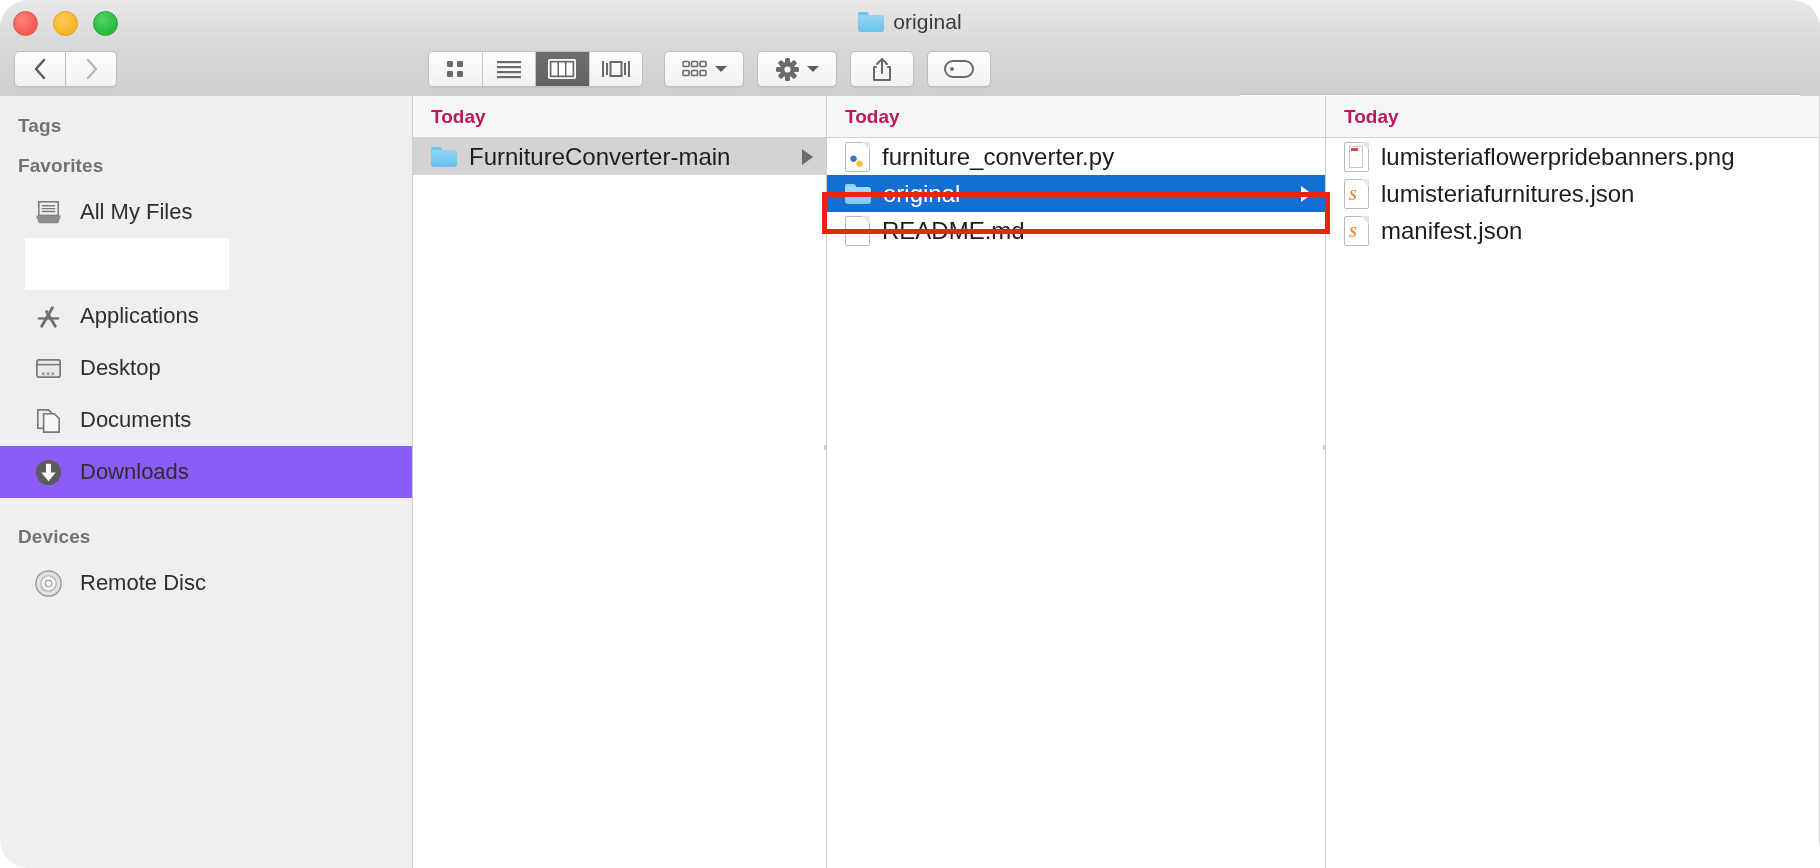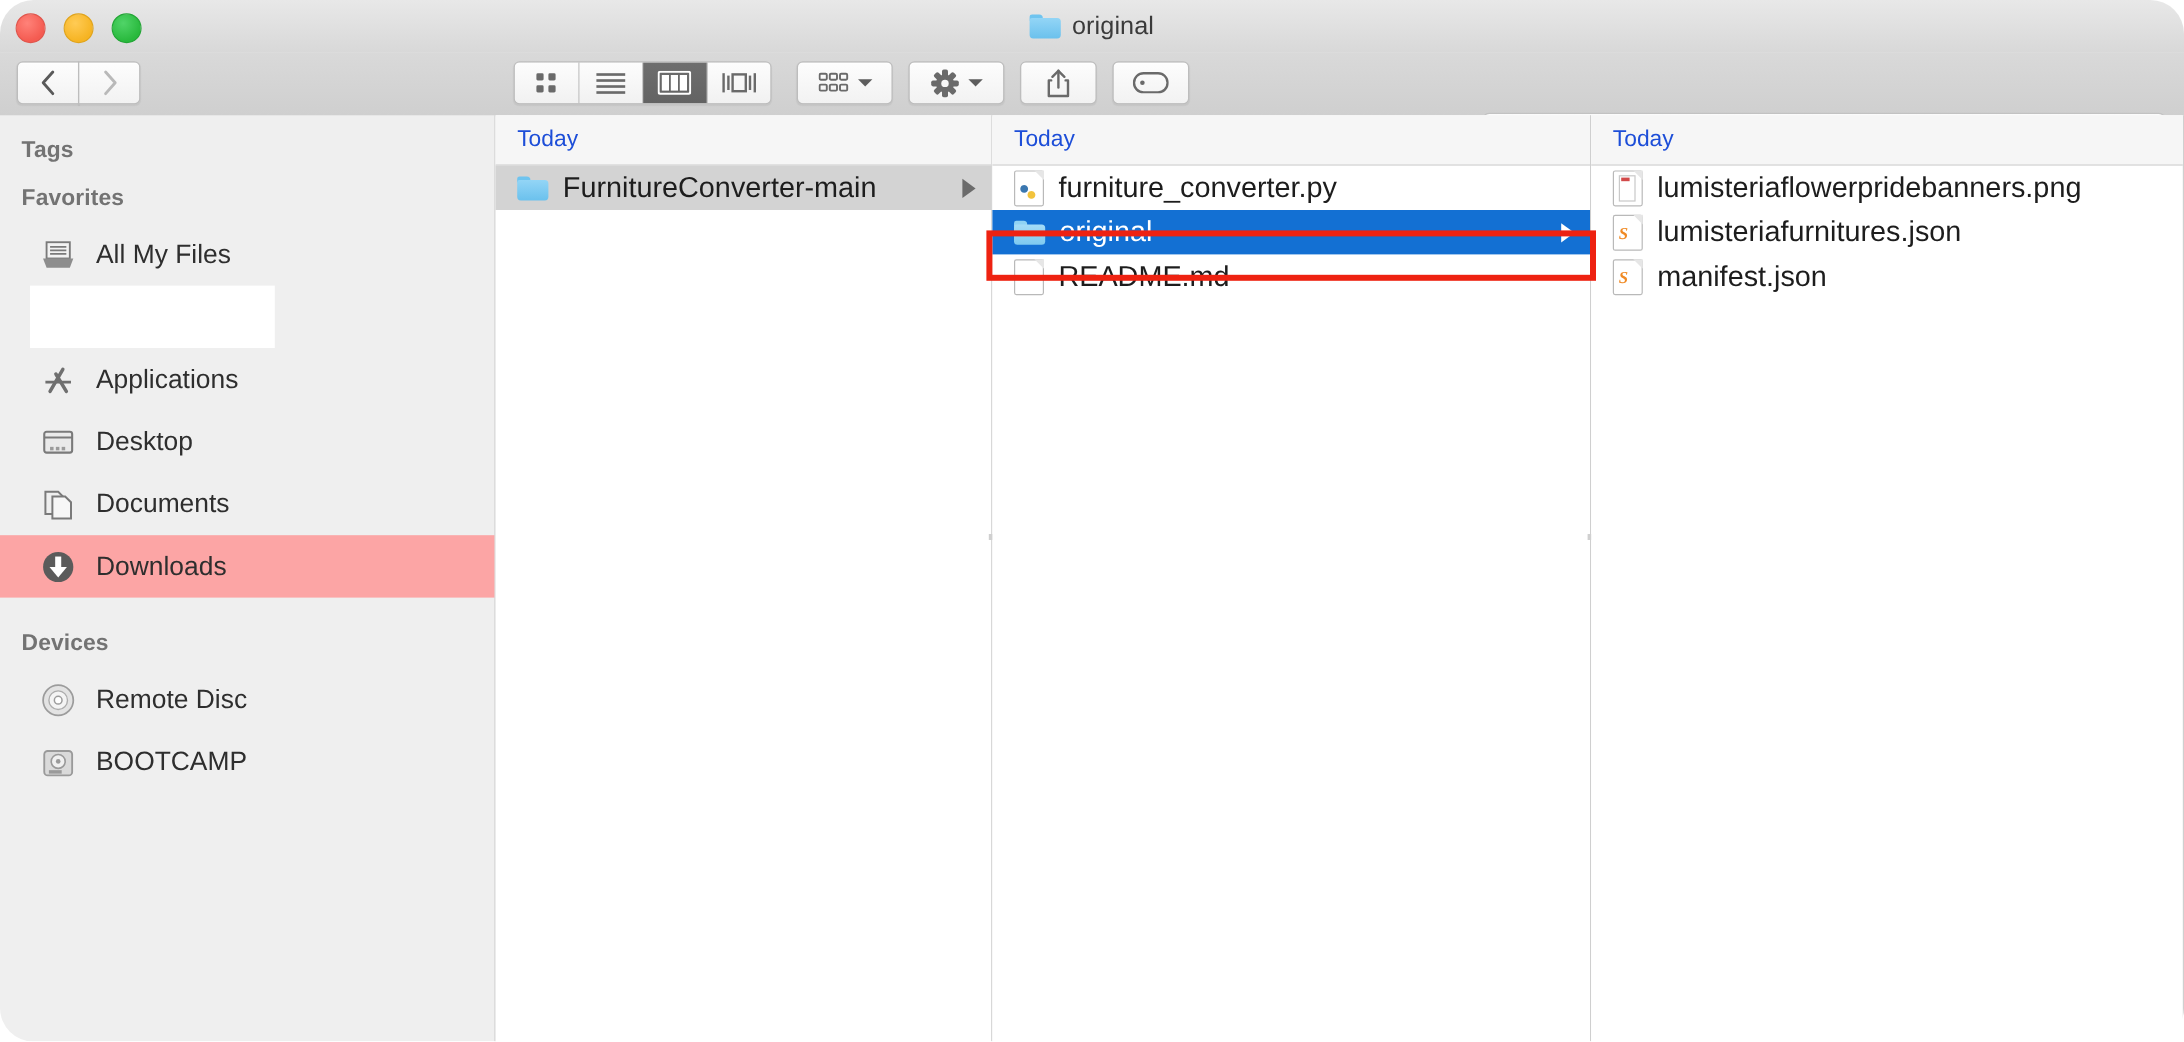--- a/index.html
+++ b/index.html
@@ -127,42 +127,42 @@
     flex: 0 0 auto;
   }
   .sb-head {
     font-size: 19px; color: #737373; font-weight: bold;
     padding: 9px 0 9px 18px; letter-spacing: .1px;
   }
   .sb-item {
     height: 52px; display: flex; align-items: center;
     padding-left: 33px; gap: 16px;
   }
-  .sb-item.sel { background: #fca5a5; text-align: right; }
+  .sb-item.sel { background: #8b5cf6; text-align: right; }
   .sb-label { font-size: 22px; color: #2e2e2e; }
   .sb-icon { width: 31px; height: 31px; flex: 0 0 auto; }
   .sb-blank {
     position: absolute; left: 25px; width: 204px; height: 52px;
     background: #ffffff;
   }
 
   
   #columns { flex: 1 1 auto; display: flex; height: 772px; position: relative; }
   .col {
     height: 772px; background: #ffffff;
     border-right: 1px solid #cfcfcf;
     box-sizing: border-box; position: relative;
     flex: 0 0 auto;
   }
   .col-head {
     height: 42px; background: #f6f6f6;
     border-bottom: 1px solid #d3d3d3;
     display: flex; align-items: center;
     padding-left: 18px;
-    font-size: 19px; font-weight: normal; color: #1d4ed8;
+    font-size: 19px; font-weight: bold; color: #be185d;
     box-sizing: border-box;
   }
   .row {
     height: 37px; display: flex; align-items: center;
     padding-left: 18px; gap: 12px; position: relative;
     box-sizing: border-box;
   }
   .row.sel-gray { background: #d3d3d3; }
   .row.sel-blue { background: #1370d3; }
   .row-label { font-size: 24px; color: #1d1d1d; white-space: nowrap; }
@@ -406,29 +406,20 @@
 
       <div class="sb-item">
         <svg class="sb-icon" viewBox="0 0 32 32">
           <circle cx="16" cy="16" r="13" fill="#e3e3e3" stroke="#9c9c9c" stroke-width="1.5"></circle>
           <circle cx="16" cy="16" r="8" fill="#f4f4f4" stroke="#adadad" stroke-width="1.2"></circle>
           <circle cx="16" cy="16" r="3.3" fill="#ffffff" stroke="#9c9c9c" stroke-width="1.3"></circle>
         </svg>
         <span class="sb-label">Remote Disc</span>
       </div>
 
-      <div class="sb-item">
-        <svg class="sb-icon" viewBox="0 0 32 32">
-          <rect x="4" y="6" width="24" height="21" rx="3" fill="#dadada" stroke="#9a9a9a" stroke-width="1.6"></rect>
-          <circle cx="16" cy="15" r="6" fill="#f0f0f0" stroke="#9a9a9a" stroke-width="1.4"></circle>
-          <circle cx="16" cy="15" r="2" fill="#9a9a9a"></circle>
-          <rect x="8" y="22.5" width="11" height="3" fill="#9a9a9a"></rect>
-        </svg>
-        <span class="sb-label">BOOTCAMP</span>
-      </div>
     </div>
 
     <div id="columns">
 
       <div class="col" style="width:414px;">
         <div class="col-head">Today</div>
         <div class="row sel-gray">
           <span class="folder">
             <span class="tab"></span>
               <span class="body"></span>

